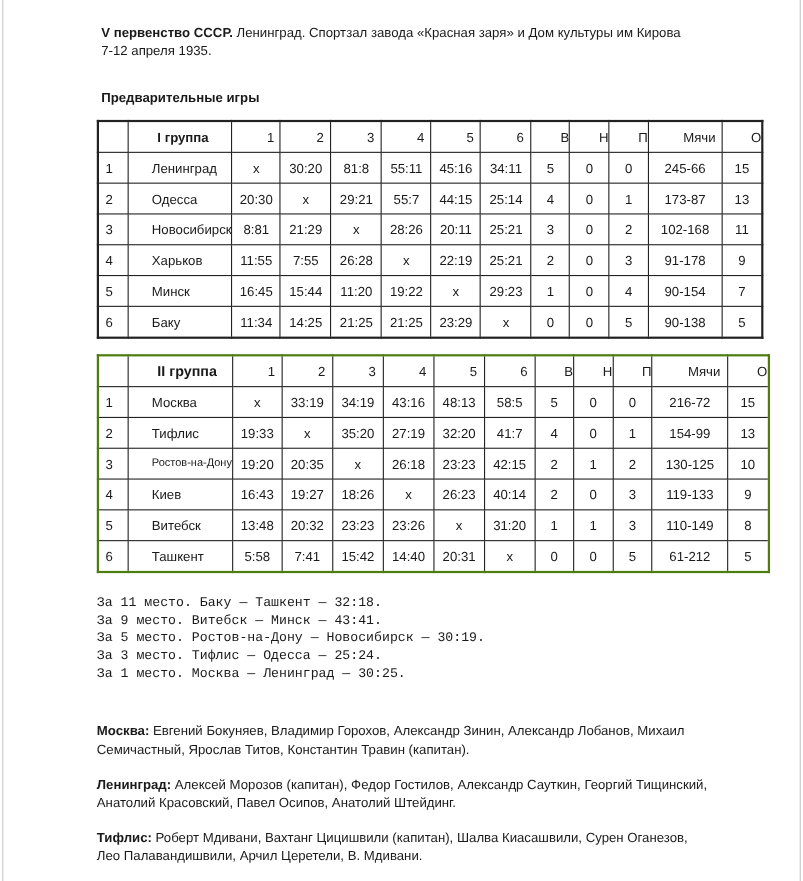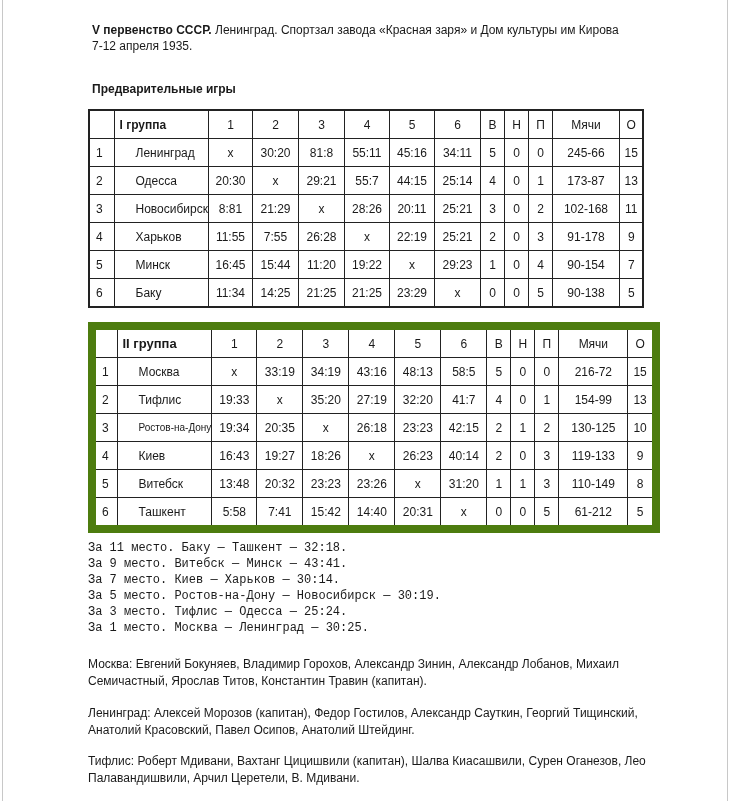--- a/index.html
+++ b/index.html
@@ -14,32 +14,32 @@
   .heading b { font-weight: bold; }
   .section-title { font-weight: bold; margin-top: 27px; line-height: 16px; }
   table.grp {
     border-collapse: collapse; position: absolute; left: 88px;
     font-size: 12px; table-layout: fixed;
   }
   table.grp td {
     border: 1px solid #222; text-align: center; padding: 0; height: 27px;
     white-space: nowrap; overflow: hidden;
   }
-  table.grp tr:first-child td { height: 27px; }
+  table.grp tr:first-child td { height: 27px; padding-left: 26px; }
   table.grp td.num { text-align: left; padding-left: 6px; }
   table.grp td.name { text-align: left; padding-left: 21px; }
   table.grp td.title { text-align: left; padding-left: 5px; font-weight: bold; }
   #t1 { top: 109px; border: 2px solid #222; }
-  #t2 { top: 322px; border: 8px solid #4d7c0f; }
+  #t2 { top: 322px; border: 2px solid #4d7c0f; }
   #t2 td.title { font-size: 13px; }
   #t2 td.small { font-size: 10px; }
   .finals { position: absolute; left: 88px; top: 540px; line-height: 16px; font-family: Liberation Mono, monospace; }
   .finals div { margin: 0; }
   .roster { position: absolute; left: 88px; width: 560px; line-height: 17px; }
-  .roster b { font-weight: normal; }
+  .roster b { font-weight: bold; }
 </style>
 </head>
 <body>
 
 <div class="page-border-left"></div>
 <div class="page-border-right"></div>
 
 <div class="content">
   <p class="heading"><b>V первенство СССР.</b><span> Ленинград. Спортзал завода «Красная заря» и Дом культуры им Кирова</span></p>
   <p class="heading">7-12 апреля 1935.</p>
@@ -229,21 +229,21 @@
         <td>41:7</td>
         <td>4</td>
         <td>0</td>
         <td>1</td>
         <td>154-99</td>
         <td>13</td>
       </tr>
       <tr>
         <td class="num">3</td>
         <td class="name small">Ростов-на-Дону</td>
-        <td>19:34</td>
+        <td>19:20</td>
         <td>20:35</td>
         <td>x</td>
         <td>26:18</td>
         <td>23:23</td>
         <td>42:15</td>
         <td>2</td>
         <td>1</td>
         <td>2</td>
         <td>130-125</td>
         <td>10</td>
@@ -292,21 +292,20 @@
         <td>5</td>
         <td>61-212</td>
         <td>5</td>
       </tr>
     </tbody>
 </table>
 
 <div class="finals">
   <div>За 11 место. Баку — Ташкент — 32:18.</div>
   <div>За 9 место. Витебск — Минск — 43:41.</div>
-  <div>За 7 место. Киев — Харьков — 30:14.</div>
   <div>За 5 место. Ростов-на-Дону — Новосибирск — 30:19.</div>
   <div>За 3 место. Тифлис — Одесса — 25:24.</div>
   <div>За 1 место. Москва — Ленинград — 30:25.</div>
 </div>
 
 <div class="roster" style="top:656px">
   <b>Москва:</b><span> Евгений Бокуняев, Владимир Горохов, Александр Зинин, Александр Лобанов, Михаил Семичастный, Ярослав Титов, Константин Травин (капитан).</span>
 </div>
 <div class="roster" style="top:705px">
   <b>Ленинград:</b><span> Алексей Морозов (капитан), Федор Гостилов, Александр Сауткин, Георгий Тищинский, Анатолий Красовский, Павел Осипов, Анатолий Штейдинг.</span>

